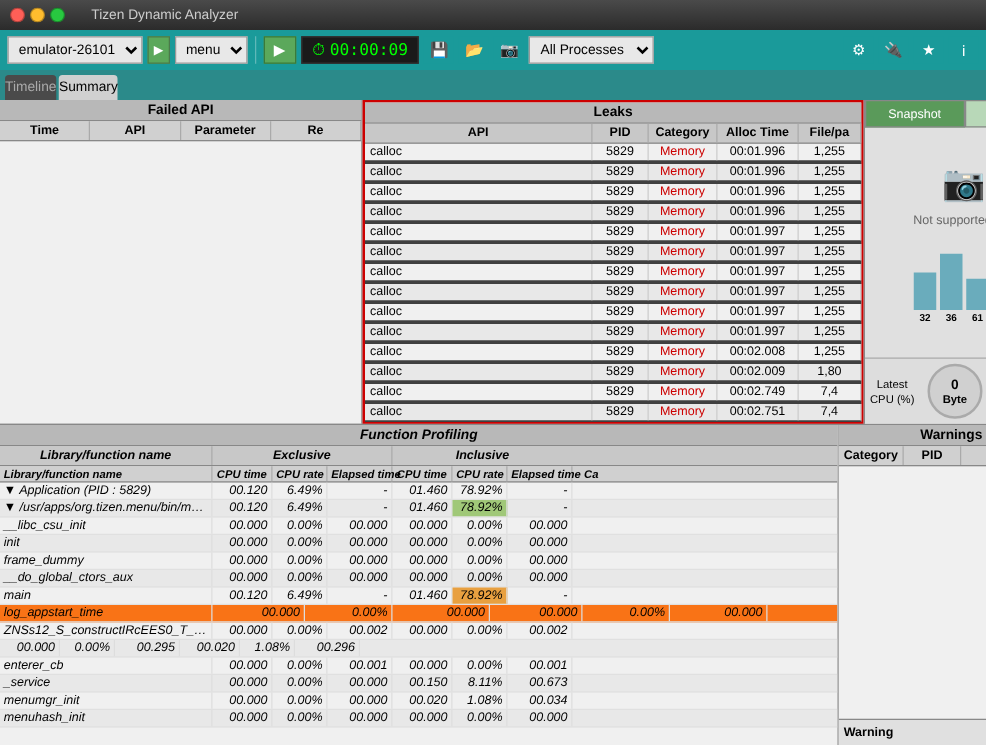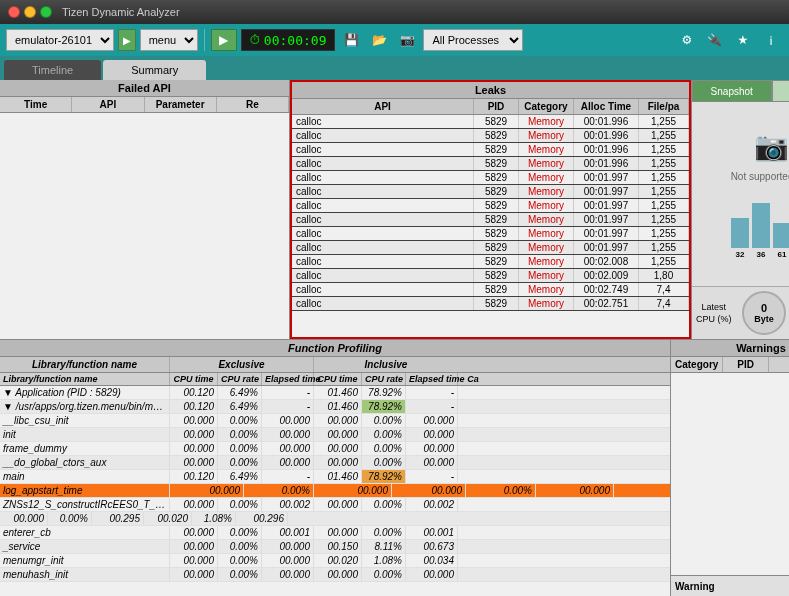--- a/index.html
+++ b/index.html
@@ -5,34 +5,34 @@
     * { margin: 0; padding: 0; box-sizing: border-box; }
     body { font-family: 'Arial', sans-serif; font-size: 11px; background: #2b2b2b; color: #000; width: 789px; height: 596px; overflow: hidden; }
     
     
     .title-bar { background: linear-gradient(to bottom, #4a4a4a, #2b2b2b); height: 24px; display: flex; align-items: center; padding: 0 8px; gap: 6px; }
     .title-bar-buttons { display: flex; gap: 4px; }
     .tb-btn { width: 12px; height: 12px; border-radius: 50%; border: 1px solid rgba(0,0,0,0.3); cursor: pointer; }
     .tb-btn.close { background: #ff5f57; }
     .tb-btn.min { background: #ffbd2e; }
     .tb-btn.max { background: #28c840; }
-    .title-text { color: #ccc; font-size: 11px; margin-left: 4px; }
+    .title-text { color: #ccc; font-size: 11px; margin-left: 15px; }
     
     
     .toolbar { background: #1a9a9a; height: 32px; display: flex; align-items: center; padding: 0 6px; gap: 4px; }
     .toolbar select, .toolbar-select { background: #e8e8e8; border: 1px solid #999; height: 22px; font-size: 11px; padding: 0 4px; cursor: pointer; }
     .toolbar-arrow { background: #5ba85b; border: 1px solid #4a7a4a; color: white; height: 22px; padding: 0 4px; font-size: 10px; cursor: pointer; display: flex; align-items: center; }
     .timer-display { background: #1a1a1a; color: #00ff00; font-family: monospace; font-size: 13px; height: 22px; display: flex; align-items: center; padding: 0 8px; border: 1px solid #333; }
     .play-btn { width: 26px; height: 22px; background: #5ba85b; border: 1px solid #3a7a3a; display: flex; align-items: center; justify-content: center; cursor: pointer; color: white; font-size: 12px; }
     .icon-btn { width: 24px; height: 22px; background: #1a9a9a; border: none; display: flex; align-items: center; justify-content: center; cursor: pointer; color: white; font-size: 12px; }
     .toolbar-right { margin-left: auto; display: flex; gap: 4px; }
     
     
     .tab-bar { background: #2b8a8a; height: 24px; display: flex; align-items: flex-end; padding-left: 4px; }
-    .tab { height: 20px; padding: 0 28px; background: #4a4a4a; color: #aaa; font-size: 11px; display: flex; align-items: center; cursor: pointer; border-radius: 3px 3px 0 0; margin-right: 2px; }
+    .tab { height: 20px; padding: 0 0; background: #4a4a4a; color: #aaa; font-size: 11px; display: flex; align-items: center; cursor: pointer; border-radius: 3px 3px 0 0; margin-right: 2px; }
     .tab.active { background: #d0d0d0; color: #000; }
     
     
     .main-area { display: flex; height: calc(596px - 24px - 32px - 24px); }
     
     
     .left-panels { flex: 1; display: flex; flex-direction: column; }
     
     
     .top-section { display: flex; height: 260px; border-bottom: 1px solid #888; }
@@ -40,21 +40,21 @@
     
     .failed-api-panel { width: 290px; background: #f0f0f0; border-right: 1px solid #888; display: flex; flex-direction: column; }
     .panel-header { background: #b8b8b8; text-align: center; font-size: 11px; font-weight: bold; padding: 2px 0; border-bottom: 1px solid #888; }
     .table-header { display: flex; background: #d0d0d0; border-bottom: 1px solid #888; }
     .th { font-size: 10px; font-weight: bold; padding: 2px 4px; border-right: 1px solid #aaa; text-align: center; flex: 1; }
     .table-body { flex: 1; overflow-y: auto; }
     
     
     .leaks-panel { flex: 1; background: #f0f0f0; display: flex; flex-direction: column; }
     .leaks-table { flex: 1; overflow-y: auto; }
-    .leaks-row { display: flex; border-bottom: 1px solid #404040; }
+    .leaks-row { display: flex; border-bottom: 3px solid #404040; }
     .leaks-row:nth-child(even) { background: #e8e8e8; }
     .leak-cell { font-size: 10px; padding: 1px 4px; border-right: 1px solid #ccc; text-align: center; white-space: nowrap; overflow: hidden; }
     .leak-cell.api { flex: 1; text-align: left; }
     .leak-cell.pid { width: 45px; }
     .leak-cell.cat { width: 55px; color: #cc0000; }
     .leak-cell.time { width: 65px; }
     .leak-cell.file { width: 50px; }
     .leaks-header { display: flex; background: #c8c8c8; border-bottom: 1px solid #888; }
     .leaks-th { font-size: 10px; font-weight: bold; padding: 2px 4px; border-right: 1px solid #aaa; text-align: center; }
     .leaks-th.api { flex: 1; }

